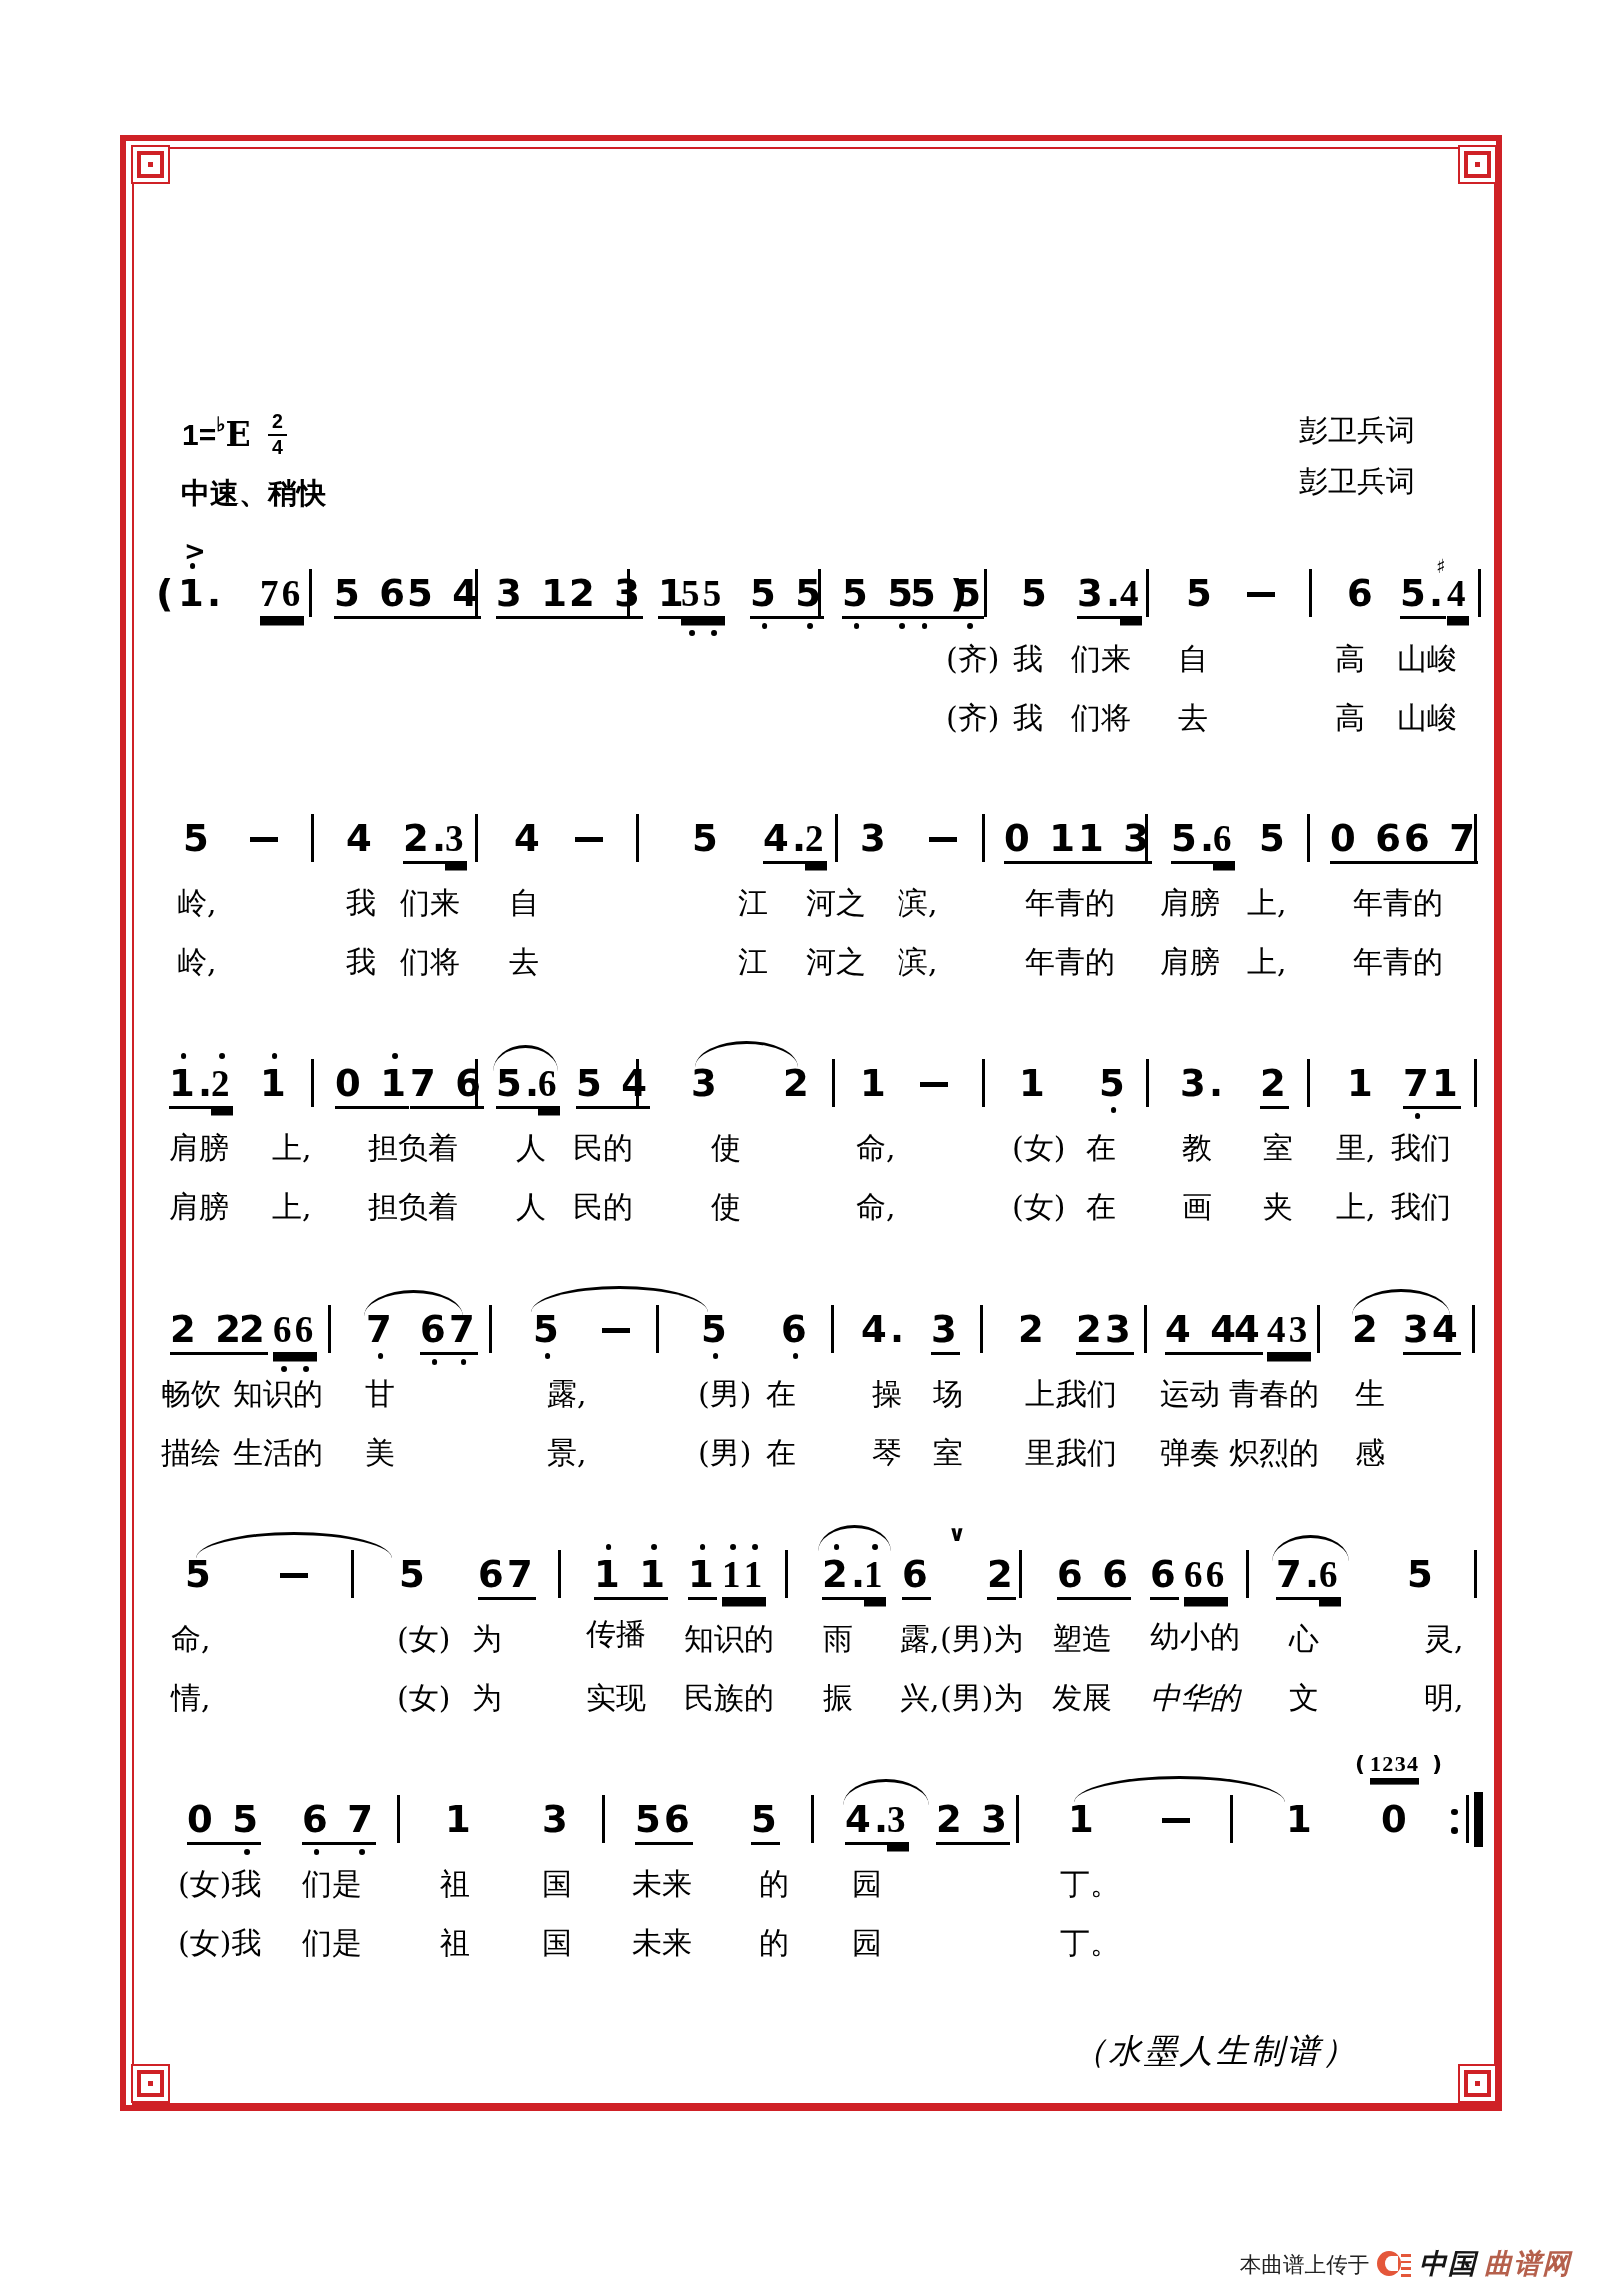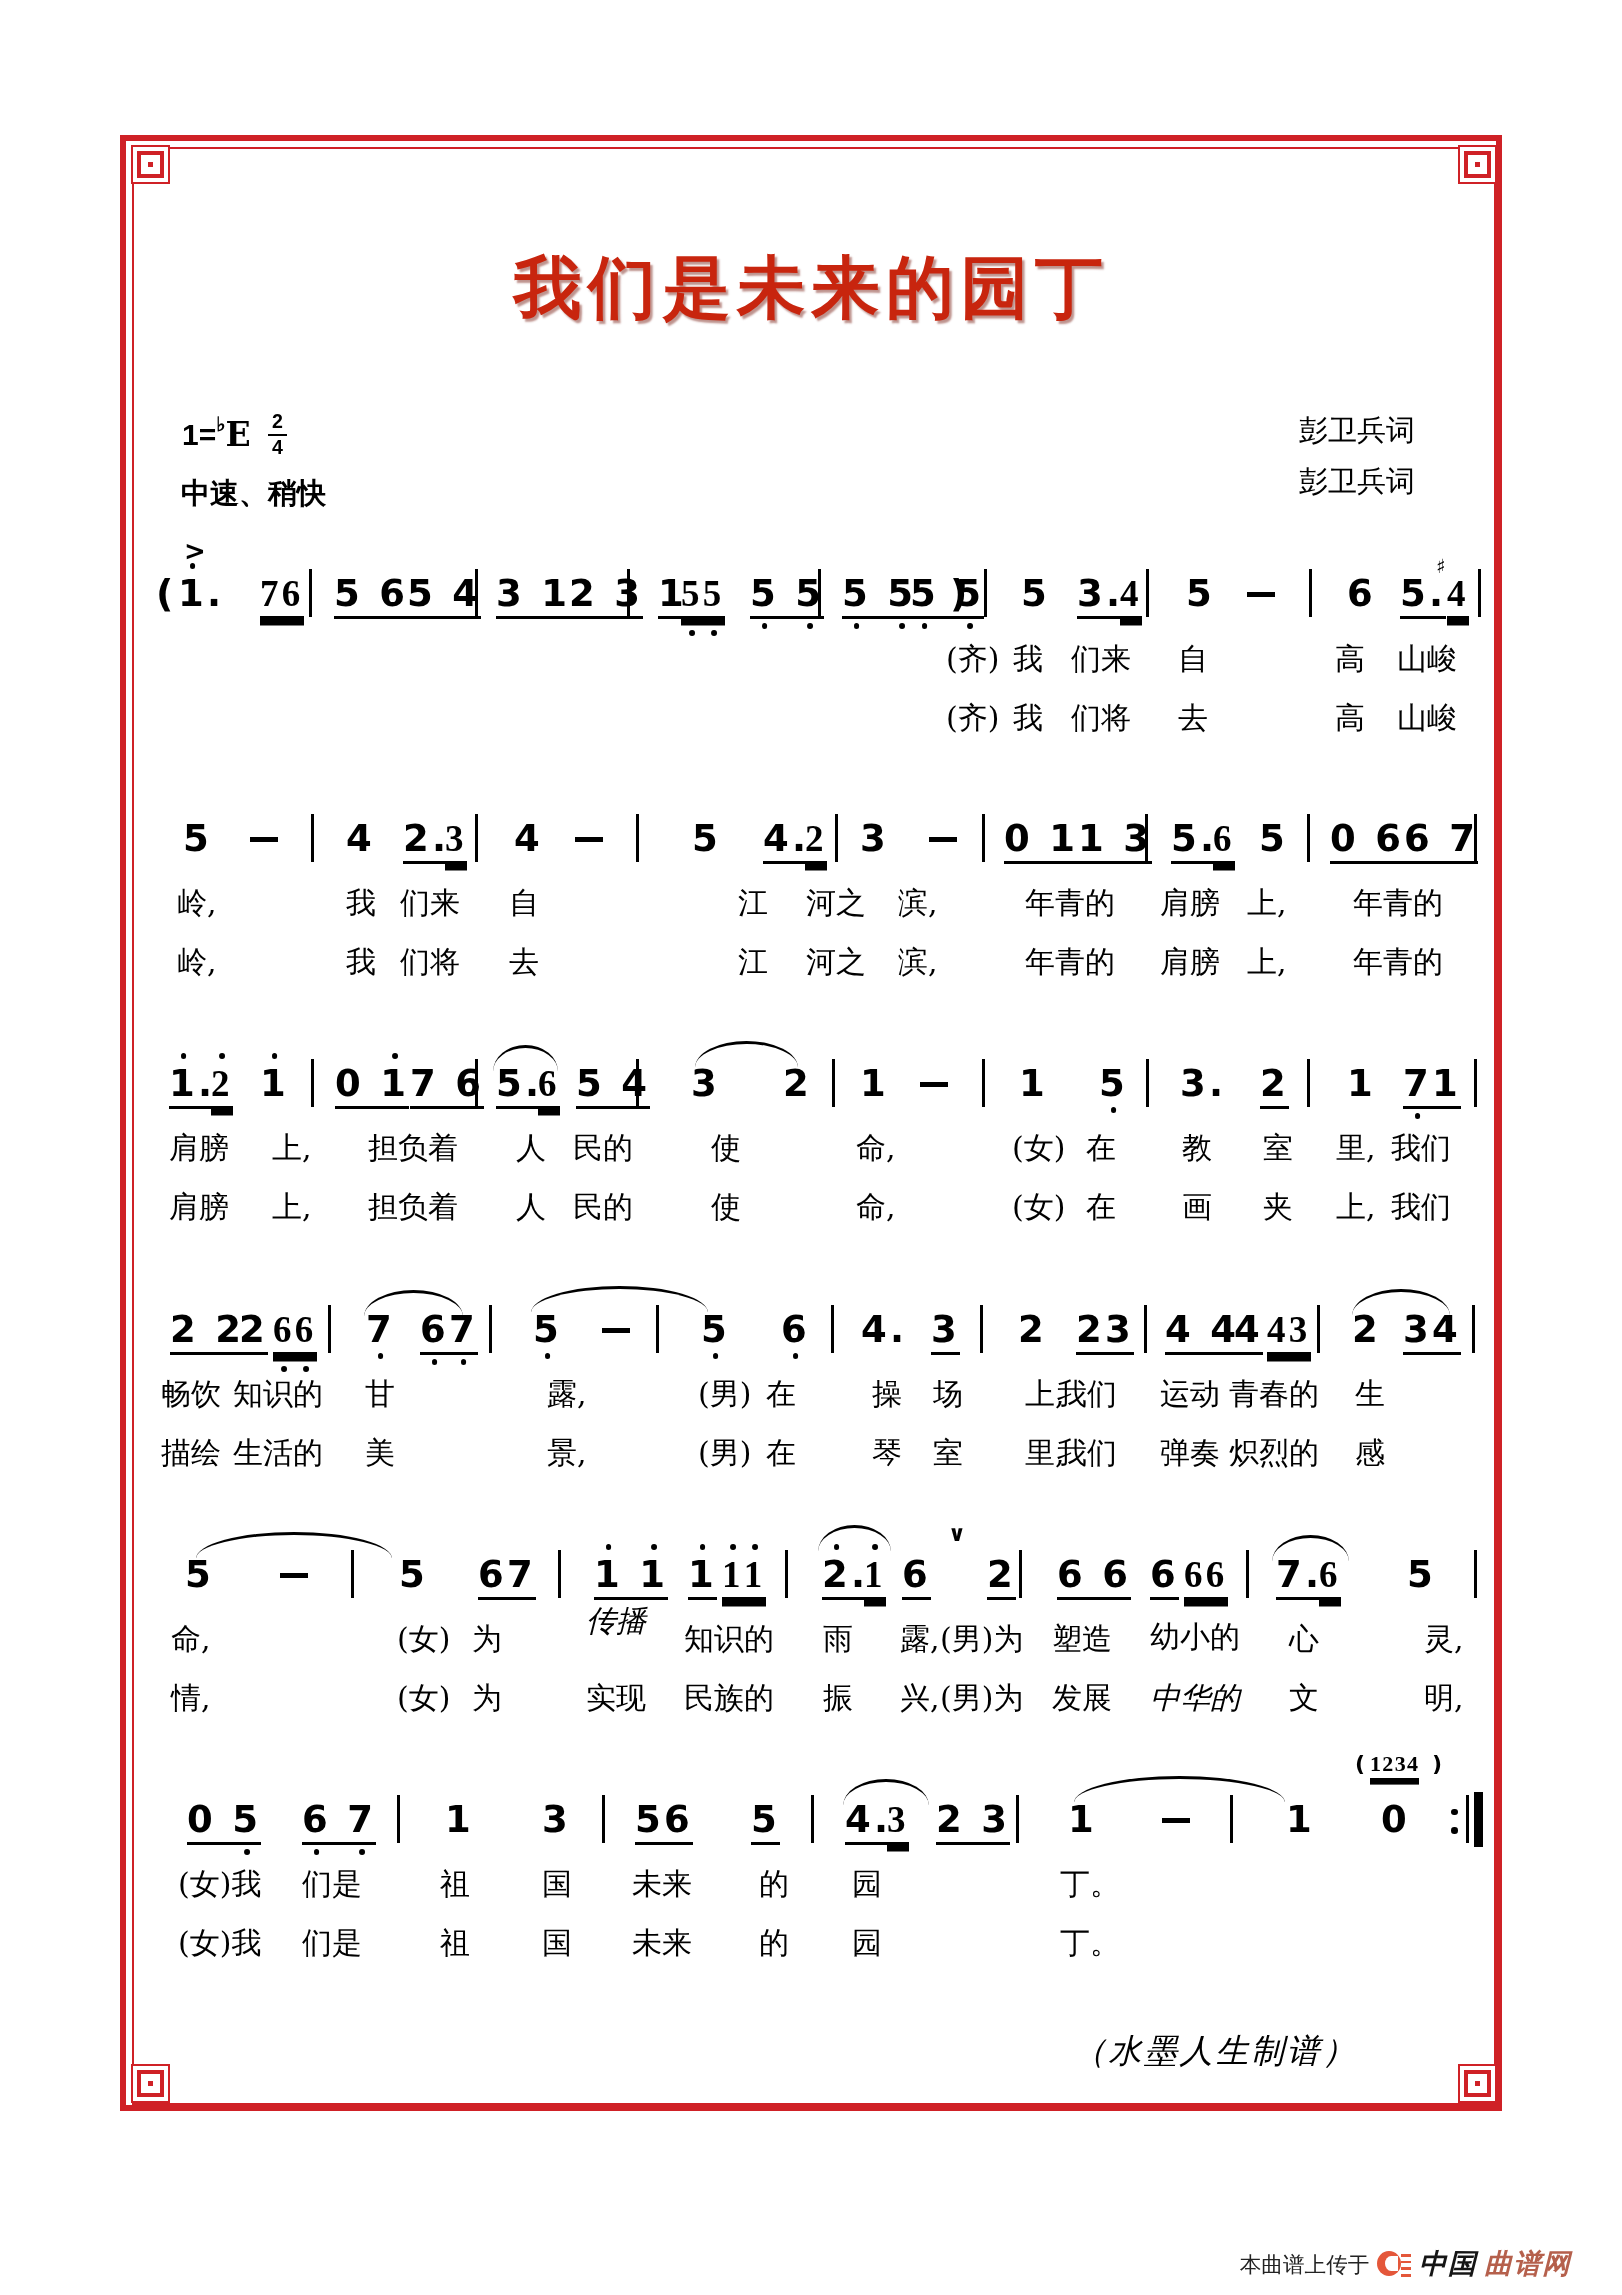--- a/index.html
+++ b/index.html
@@ -94,21 +94,20 @@
       <div class="knot-mid">
         <div class="knot-in"></div>
       </div>
     </div>
   <div class="knot br">
       <div class="knot-mid">
         <div class="knot-in"></div>
       </div>
     </div>
 
-  <div class="title">我们是未来的园丁</div>
 
   <div class="keysig">
     <span>1=</span>
       <span class="flat">♭</span>
       <span class="keyletter">E</span>
     <span class="frac">
       <span>2</span>
       <span class="fracbar"></span>
       <span>4</span>
     </span>
@@ -352,21 +351,21 @@
         <div class="note u1" style="left: 1276px; top: 0px;"><span class="ch">7</span><span class="ch">.</span></div>
         <div class="note u2" style="left: 1319px; top: 0px;"><span class="ch">6</span></div>
         <div class="note" style="left: 1407px; top: 0px;"><span class="ch">5</span></div>
         <div class="bar" style="left: 1474px; top: -6.5px;"></div>
         <div class="arc" style="left: 196px; top: -23.6px; width: 196px;"></div>
         <div class="arc" style="left: 818px; top: -31px; width: 73px;"></div>
         <div class="arc" style="left: 1272px; top: -21px; width: 77px;"></div>
         <div class="lyric" style="left: 171px; top: 63px;">命,</div>
         <div class="lyric" style="left: 397px; top: 63px;">(女)</div>
         <div class="lyric" style="left: 472px; top: 63px;">为</div>
-        <div class="lyric" style="left: 586px; top: 45px; font-style: italic;">传播</div>
+        <div class="lyric" style="left: 586px; top: 58px;">传播</div>
         <div class="lyric" style="left: 684px; top: 63px;">知识的</div>
         <div class="lyric" style="left: 823px; top: 63px;">雨</div>
         <div class="lyric" style="left: 900px; top: 63px;">露,</div>
         <div class="lyric" style="left: 940px; top: 63px;">(男)为</div>
         <div class="lyric" style="left: 1052px; top: 63px;">塑造</div>
         <div class="lyric" style="left: 1150px; top: 61px;">幼小的</div>
         <div class="lyric" style="left: 1289px; top: 63px;">心</div>
         <div class="lyric" style="left: 1424px; top: 63px;">灵,</div>
         <div class="lyric" style="left: 171px; top: 122px;">情,</div>
         <div class="lyric" style="left: 397px; top: 122px;">(女)</div>

